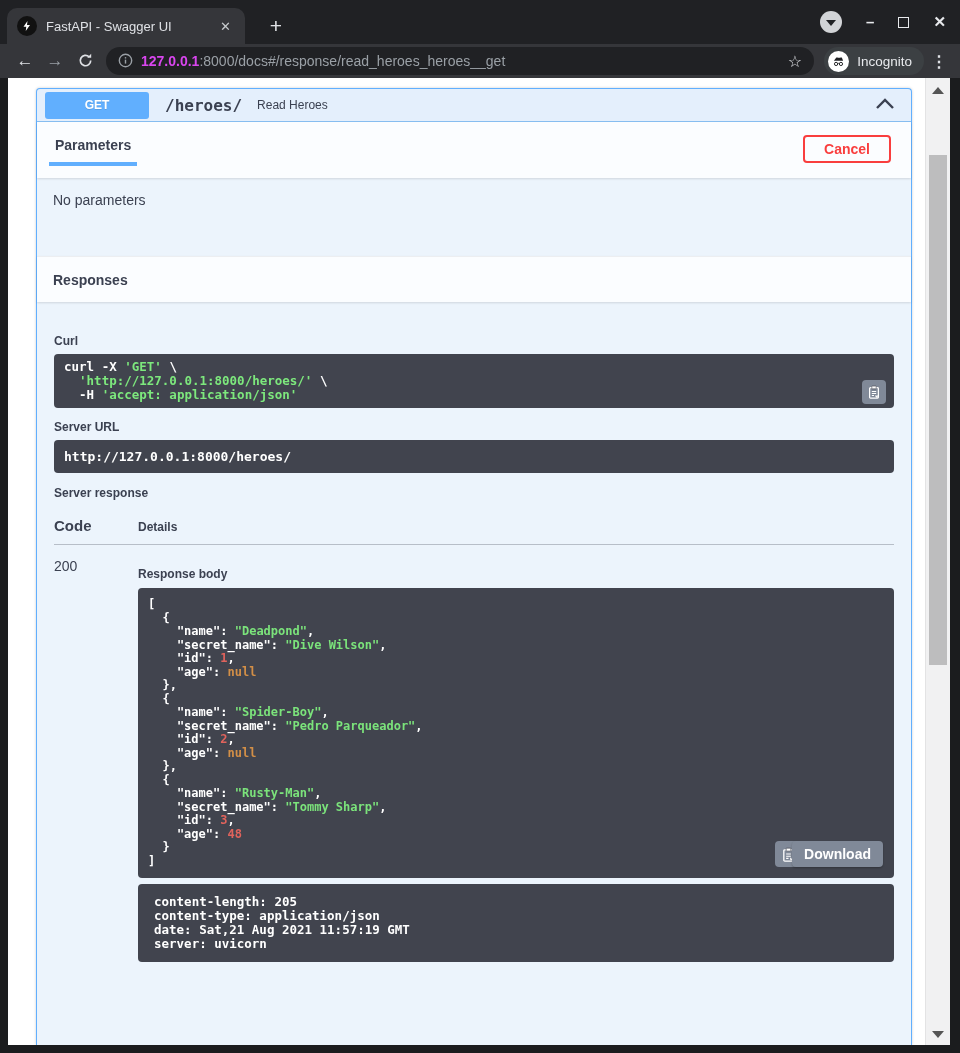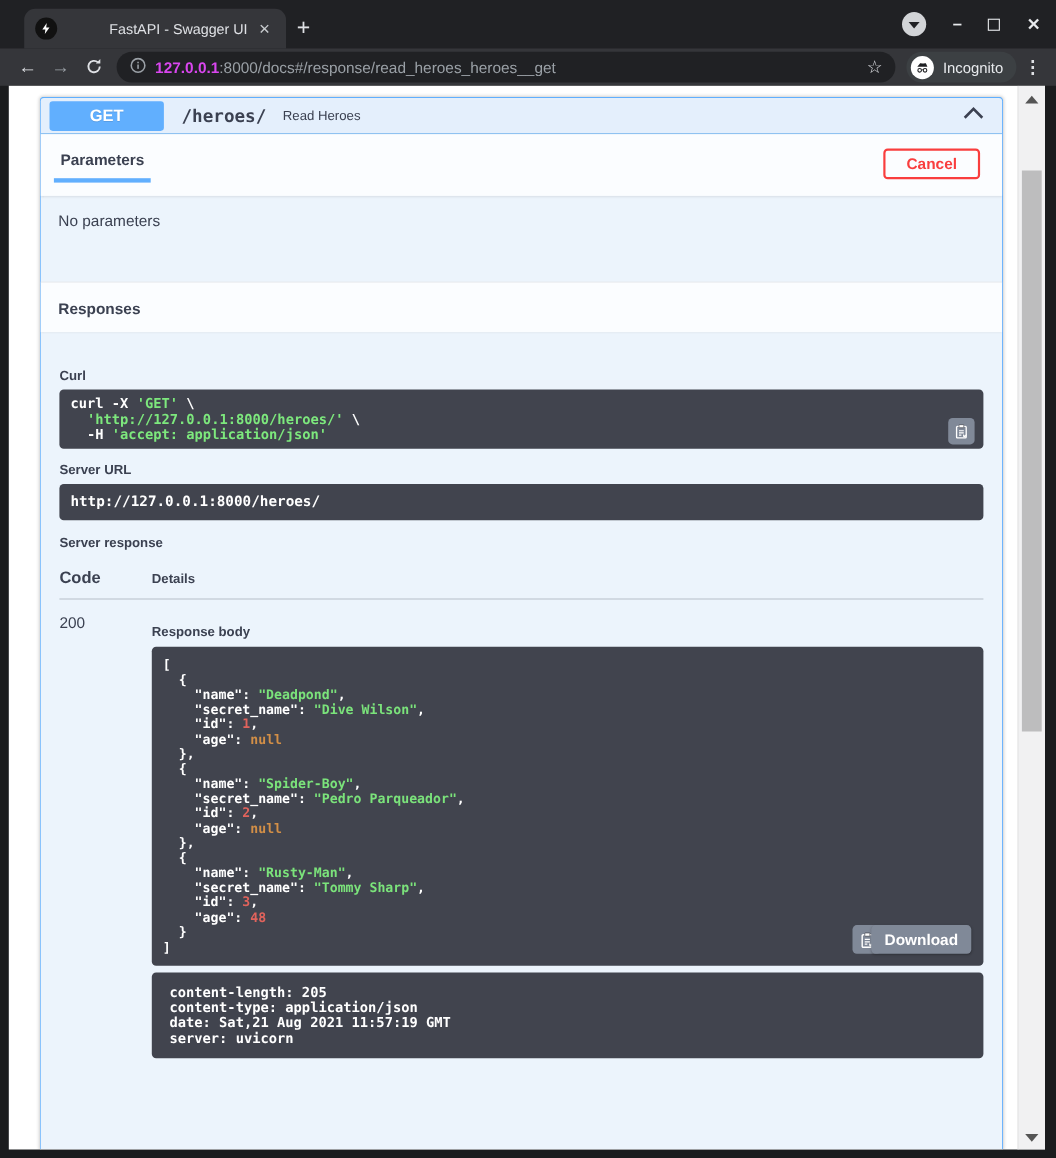--- a/index.html
+++ b/index.html
@@ -1,22 +1,22 @@
 <!DOCTYPE html>
 <html><head>
 <meta charset="utf-8">
 <style>
   * { box-sizing: border-box; margin: 0; padding: 0; }
   html, body { width: 960px; height: 1053px; overflow: hidden; }
   body { font-family: "Liberation Sans", sans-serif; background: #1b1c1e; position: relative; }
 
   
   .tabstrip { position: absolute; top: 0; left: 0; width: 960px; height: 44px; background: #202124; }
-  .tab { position: absolute; left: 22px; top: 8px; width: 238px; height: 36px; background: #35363a;
-         border-radius: 10px 10px 0 0; display: flex; align-items: center; padding: 0 10px; text-align: right; }
+  .tab { position: absolute; left: 7px; top: 8px; width: 238px; height: 36px; background: #35363a;
+         border-radius: 10px 10px 0 0; display: flex; align-items: center; padding: 0 10px; }
   .favicon { width: 20px; height: 20px; border-radius: 50%; background: #111; display: flex;
              align-items: center; justify-content: center; flex: 0 0 auto; }
   .tab-title { color: #dfe1e5; font-size: 13px; margin-left: 9px; white-space: nowrap; overflow: hidden; flex: 1; }
   .tab-close { color: #c8cbce; font-size: 13px; margin-left: 6px; padding: 0 4px; }
   .newtab { position: absolute; left: 262px; top: 12px; color: #dfe1e5; font-size: 21px; font-weight: 400;
             width: 28px; height: 28px; display: flex; align-items: center; justify-content: center; }
   .win-controls { position: absolute; right: 14px; top: 0; height: 44px; display: flex; align-items: center; gap: 24px; }
   .tabsearch { width: 22px; height: 22px; border-radius: 50%; background: #d2d4d7; display: flex;
                align-items: center; justify-content: center; }
   .tabsearch .chev { width: 0; height: 0; border-left: 5px solid transparent; border-right: 5px solid transparent;
@@ -51,21 +51,21 @@
              border-right: 6px solid transparent; border-top: 7px solid #555; }
   .sb-thumb { position: absolute; top: 77px; left: 3px; width: 18px; height: 510px; background: #bdbdbe; }
 
   
   .opblock { margin: 10px 0 0 28px; width: 876px; height: 957px; background: #ecf4fc;
              border: 1px solid #61affe; border-bottom: none; border-radius: 4px 4px 0 0;
              box-shadow: 0 0 3px rgba(0,0,0,.19); color: #3b4151; }
   .summary { display: flex; align-items: center; padding: 2px 8px; height: 33px;
              background: rgba(97,175,254,.06); border-bottom: 1px solid #88bff2; }
   .method-badge { width: 104px; height: 27px; line-height: 27px; text-align: center; background: #61affe;
-                  color: #fff; font-weight: 700; font-size: 15px; border-radius: 3px;
+                  color: #fff; font-weight: 700; font-size: 12px; border-radius: 3px;
                   text-shadow: 0 1px 0 rgba(0,0,0,.1); }
   .op-path { font-family: "DejaVu Sans Mono", monospace; font-weight: 700; font-size: 16px; margin-left: 16px; }
   .op-desc { font-size: 12px; margin-left: 15px; }
   .collapse { margin-left: auto; margin-right: 8px; }
 
   .section-header { background: rgba(255,255,255,.78); display: flex; justify-content: space-between;
                     align-items: flex-start; padding: 13px 20px 0 16px; height: 56px;
                     box-shadow: 0 1px 2px rgba(0,0,0,.12); }
   .param-tab { font-weight: 700; font-size: 14px; padding: 2px 6px 9px; border-bottom: 4px solid #61affe;
                margin-left: -4px; }

